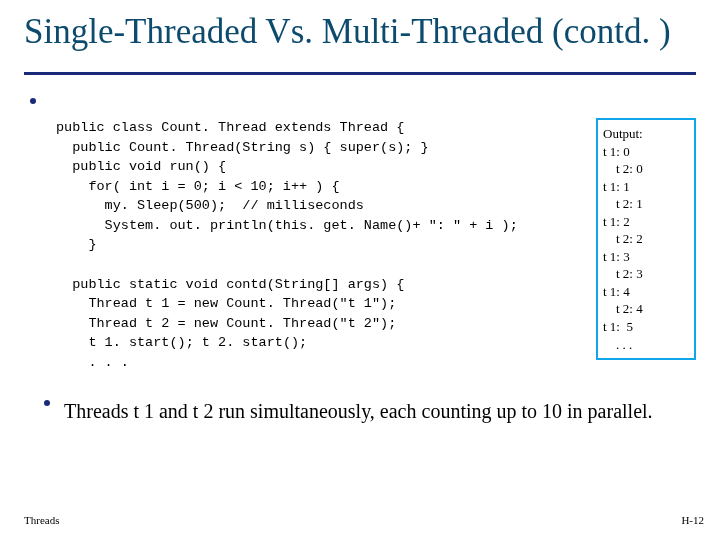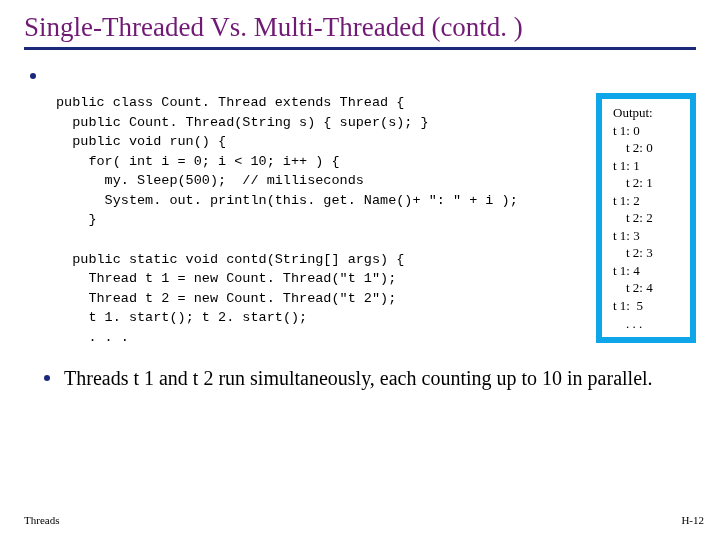--- a/index.html
+++ b/index.html
@@ -5,24 +5,24 @@
   * { margin: 0; padding: 0; box-sizing: border-box; }
   body {
     width: 720px;
     height: 540px;
     background: #fff;
     font-family: "Times New Roman", serif;
     position: relative;
     padding: 12px 24px 0 24px;
   }
   .title {
-    font-size: 27px;
+    font-size: 35px;
     font-weight: normal;
-    color: #701a75;
-    margin-bottom: 4px;
+    color: #0c4a6e;
+    margin-bottom: 20px;
   }
   .rule {
     height: 3px;
     background: #1a2a7a;
     margin-bottom: 14px;
   }
   .bullet-row {
     display: flex;
     align-items: flex-start;
     margin-bottom: 14px;
@@ -55,38 +55,39 @@
     font-family: "Courier New", monospace;
     font-size: 13.5px;
     line-height: 1.45;
     white-space: pre;
     color: #000;
     flex: 1;
     margin-left: 26px;
   }
   .code b { font-weight: normal; }
   .output-box {
-    border: 6px solid #0ea5e9;
-    padding: 5px 11px;
+    border: 2px solid #0ea5e9;
+    padding: 5px 5px;
     font-family: "Times New Roman", serif;
     font-size: 13px;
     line-height: 1.35;
     white-space: pre;
     min-width: 100px;
   }
   .bullet2 {
     margin-top: 18px;
     padding-left: 20px;
     display: flex;
     align-items: flex-start;
   }
   .bullet2 .dot { margin-top: 10px; }
   .bullet2-text {
     font-size: 20px;
     line-height: 1.3;
+    margin-top: 8px;
   }
   .footer {
     position: absolute;
     bottom: 14px;
     left: 24px;
     right: 16px;
     display: flex;
     justify-content: space-between;
     font-size: 11px;
     color: #000;

